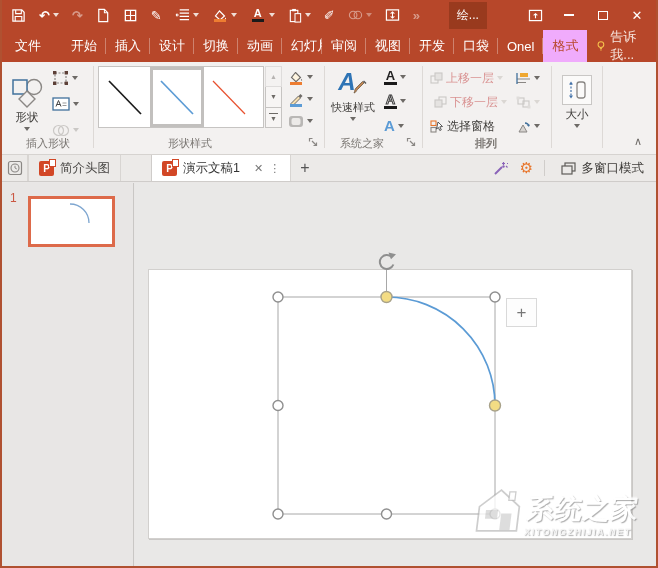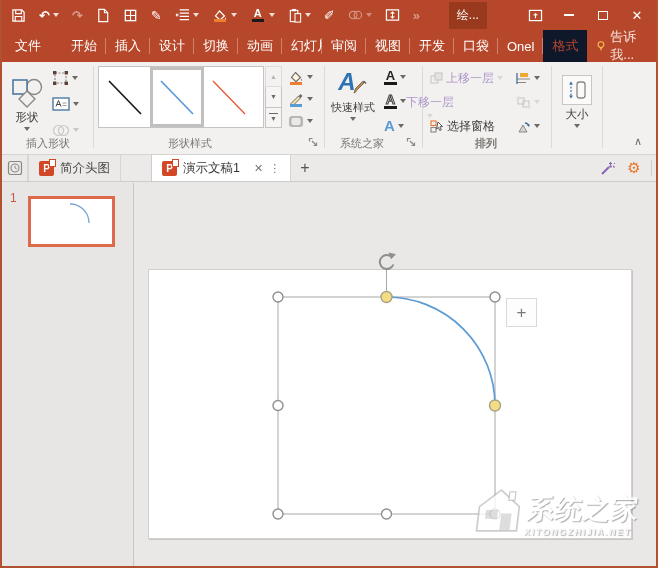--- a/index.html
+++ b/index.html
@@ -23,32 +23,32 @@
   .win-btn { width:26px; height:22px; display:flex; align-items:center; justify-content:center; color:#fff; font-size:13px; }
   .minbar { width:10px; height:2px; background:#fff; }
   .maxbox { width:10px; height:9px; border:1.5px solid #fff; }
 
   
   .menubar { position:absolute; left:0; top:30px; width:100%; height:32px; background:#b7472a; display:flex; align-items:stretch; color:#fff; font-size:13px; }
   .mtab { display:flex; align-items:center; padding:0 9px; position:relative; white-space:nowrap; cursor:default; }
   .mtab.sep::after { content:""; position:absolute; right:0; top:8px; bottom:8px; width:1px; background:rgba(255,255,255,.32); }
   .mtab.file { padding:0 13px; margin-right:8px; }
   .mtab.clip2 { max-width:40px; overflow:hidden; }
-  .mtab.active { background:#0f172a; color:#b7472a; }
+  .mtab.active { background:#f0abfc; color:#b7472a; }
   .tellme { display:flex; align-items:center; gap:5px; padding:0 10px; color:#f6e4dd; }
 
   
   .ribbon { position:absolute; left:0; top:62px; width:100%; height:93px; background:#f3f1f0; border-bottom:1px solid #d6d3d0; color:#3f3d3a; }
   .rsep { position:absolute; top:4px; height:82px; width:1px; background:#ddd9d6; }
   .grouplabel { position:absolute; bottom:3px; font-size:11px; color:#7a7672; text-align:center; }
   .bigbtn { position:absolute; display:flex; flex-direction:column; align-items:center; gap:2px; cursor:default; }
   .bigbtn .lbl { font-size:11.5px; }
   .smallrow { position:absolute; display:flex; align-items:center; gap:3px; height:22px; cursor:default; }
   .smallrow .lbl { font-size:12px; }
-  .dtext { color:#4c1d95; }
+  .dtext { color:#b91c1c; }
   .gal { position:absolute; left:96px; top:4px; width:166px; height:62px; background:#fff; border:1px solid #c6c4c2; display:flex; align-items:center; gap:4px; padding:2px; }
   .gal-item { width:48px; height:54px; background:#fff; display:flex; align-items:center; justify-content:center; }
   .gal-item.sel { outline:3px solid #c2c0be; }
   .galscroll { position:absolute; left:263px; top:4px; width:17px; height:62px; display:flex; flex-direction:column; }
   .gs-btn { flex:1; border:1px solid #c6c4c2; border-top:none; background:#f7f5f4; display:flex; flex-direction:column; align-items:center; justify-content:center; font-size:7px; color:#6d6a66; line-height:7px; }
   .gs-btn:first-child { border-top:1px solid #c6c4c2; }
   .morebar { width:9px; border-top:1.5px solid #6d6a66; margin-bottom:1px; }
   .launcher { position:absolute; bottom:4px; cursor:default; }
   .abar { display:inline-block; width:13px; height:3px; margin-top:0px; }
   .a-letter { font-weight:bold; font-size:13px; line-height:12px; color:#222; }
@@ -366,21 +366,21 @@
     <div class="rsep" style="left:420px"></div>
 
     <div class="smallrow dim" style="left:428px; top:5px;">
       <svg width="13" height="12" viewBox="0 0 13 12">
           <rect x="1" y="4" width="7" height="7" fill="none" stroke="#9a9793" stroke-width="1.1"></rect>
           <rect x="5" y="1" width="7" height="7" fill="#d6d3d0" stroke="#9a9793" stroke-width="1.1"></rect>
         </svg>
       <span class="lbl dtext">上移一层</span>
       <span class="caret" style="color:#bdb8b1"></span>
     </div>
-    <div class="smallrow dim" style="left:404px; top:29px;flex-direction:column;">
+    <div class="smallrow dim" style="left:432px; top:29px;">
       <svg width="13" height="12" viewBox="0 0 13 12">
           <rect x="5" y="1" width="7" height="7" fill="none" stroke="#9a9793" stroke-width="1.1"></rect>
           <rect x="1" y="4" width="7" height="7" fill="#d6d3d0" stroke="#9a9793" stroke-width="1.1"></rect>
         </svg>
       <span class="lbl dtext">下移一层</span>
       <span class="caret" style="color:#bdb8b1"></span>
     </div>
     <div class="smallrow" style="left:428px; top:53px;">
       <svg width="14" height="13" viewBox="0 0 14 13">
           <rect x="1" y="1" width="5" height="4.5" fill="none" stroke="#e8762c" stroke-width="1.1"></rect>
@@ -456,20 +456,27 @@
         <svg width="16" height="16" viewBox="0 0 16 16">
             <path d="M2 14L9 7" stroke="#8a63b8" stroke-width="2"></path>
             <path d="M10.5 2v3M9 3.5h3M13 6l1.5 1.5M14 3.5l1 0" stroke="#8a63b8" stroke-width="1.2"></path>
             <circle cx="10.5" cy="6.5" r="1.2" fill="#8a63b8"></circle>
           </svg>
       </div>
       <div class="dt-tool gear">
           <span>⚙</span>
         </div>
       <div class="dt-sep"></div>
+      <div class="multiwin">
+        <svg width="15" height="13" viewBox="0 0 15 13">
+            <rect x="4" y="1" width="10" height="8" fill="none" stroke="#5f5c59" stroke-width="1.2"></rect>
+            <rect x="1" y="4" width="10" height="8" fill="#eceae8" stroke="#5f5c59" stroke-width="1.2"></rect>
+          </svg>
+        <span>多窗口模式</span>
+      </div>
     </div>
   </div>
 
   <div class="workarea">
 
     <div class="thumb-panel">
       <div class="slide-num">1</div>
       <div class="thumb">
         <svg width="81" height="45" viewBox="0 0 81 45">
           <path d="M39 5 A19 19 0 0 1 58 24" fill="none" stroke="#7ea6d0" stroke-width="1.3"></path>

